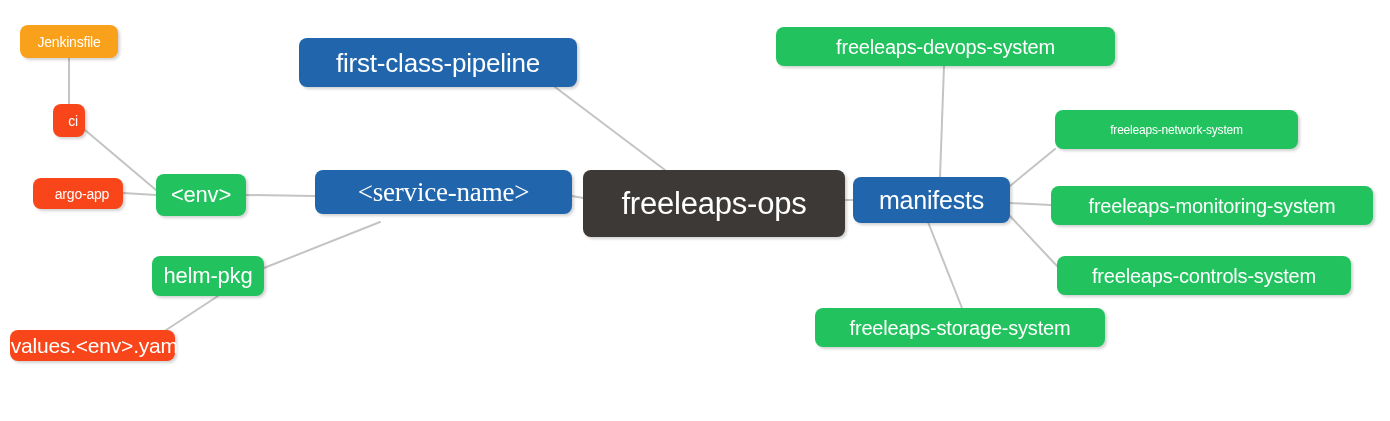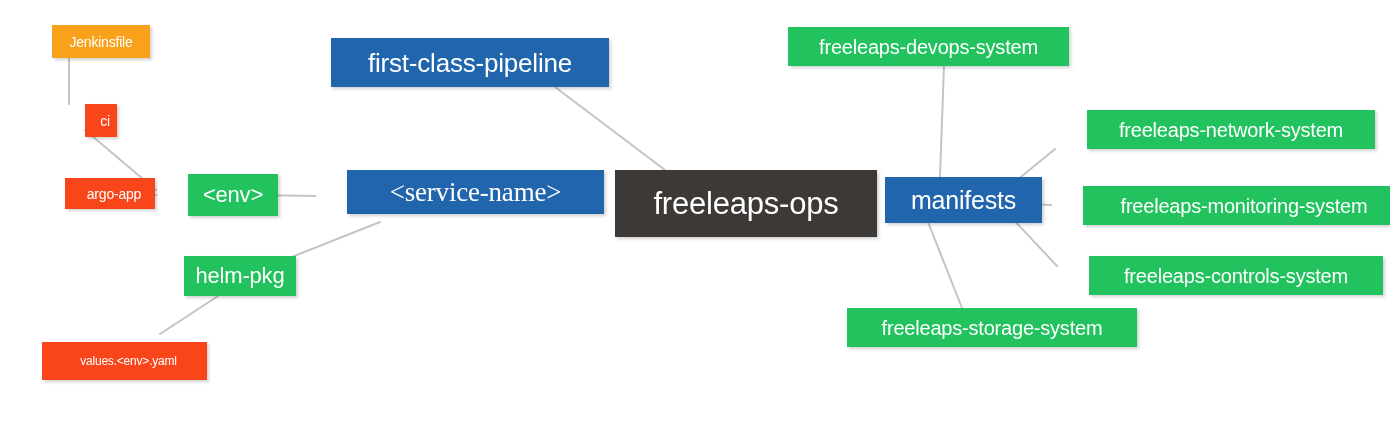--- a/index.html
+++ b/index.html
@@ -23,26 +23,25 @@
     height: 421px;
     pointer-events: none;
   }
   .node {
     position: absolute;
     box-sizing: border-box;
     display: flex;
     align-items: center;
     justify-content: center;
     color: #ffffff;
-    border-radius: 0;
+    border-radius: 8px;
     white-space: nowrap;
     line-height: 1;
     box-shadow: 2px 2px 3px rgba(0,0,0,0.18);
     letter-spacing: -0.2px;
-    margin-left: 32px;
   }
   .n-root   { background: #3c3936; }
   .n-blue   { background: #2166ac; }
   .n-green  { background: #22c35e; }
   .n-orange { background: #f9a11b; }
   .n-red    { background: #f8461a; padding-left: 8px; }
 </style>
 </head>
 <body>
 
@@ -62,24 +61,24 @@
       <line x1="1010" y1="203" x2="1051" y2="205" stroke="#c4c4c4" stroke-width="2" stroke-linecap="round"></line>
       <line x1="1010" y1="216" x2="1057" y2="266" stroke="#c4c4c4" stroke-width="2" stroke-linecap="round"></line>
       <line x1="928" y1="222" x2="962" y2="308" stroke="#c4c4c4" stroke-width="2" stroke-linecap="round"></line>
     </svg>
   <div id="node-layer">
       <div class="node n-orange" style="left: 20px; top: 25px; width: 98px; height: 33px; font-size: 14px;">Jenkinsfile</div>
       <div class="node n-red" style="left: 53px; top: 104px; width: 32px; height: 33px; font-size: 14px;">ci</div>
       <div class="node n-red" style="left: 33px; top: 178px; width: 90px; height: 31px; font-size: 14px;">argo-app</div>
       <div class="node n-green" style="left: 156px; top: 174px; width: 90px; height: 42px; font-size: 22px;">&lt;env&gt;</div>
       <div class="node n-green" style="left: 152px; top: 256px; width: 112px; height: 40px; font-size: 22px;">helm-pkg</div>
-      <div class="node n-red" style="left: 10px; top: 342px; width: 165px; height: 38px; font-size: 12px;">values.&lt;env&gt;.yaml</div>
+      <div class="node n-red" style="left: 10px; top: 330px; width: 165px; height: 31px; font-size: 21px;">values.&lt;env&gt;.yaml</div>
       <div class="node n-blue" style="left: 299px; top: 38px; width: 278px; height: 49px; font-size: 26px;">first-class-pipeline</div>
       <div class="node n-blue" style="left: 315px; top: 170px; width: 257px; height: 44px; font-size: 27px; font-family: Liberation Serif, serif;">&lt;service-name&gt;</div>
       <div class="node n-root" style="left: 583px; top: 170px; width: 262px; height: 67px; font-size: 31px;">freeleaps-ops</div>
       <div class="node n-blue" style="left: 853px; top: 177px; width: 157px; height: 46px; font-size: 25px;">manifests</div>
-      <div class="node n-green" style="left: 756px; top: 27px; width: 281px; height: 39px; font-size: 20px;">freeleaps-devops-system</div>
-      <div class="node n-green" style="left: 1055px; top: 110px; width: 288px; height: 39px; font-size: 20px;">freeleaps-network-system</div>
+      <div class="node n-green" style="left: 776px; top: 27px; width: 339px; height: 39px; font-size: 20px;">freeleaps-devops-system</div>
+      <div class="node n-green" style="left: 1055px; top: 110px; width: 243px; height: 39px; font-size: 12px;">freeleaps-network-system</div>
       <div class="node n-green" style="left: 1051px; top: 186px; width: 322px; height: 39px; font-size: 20px;">freeleaps-monitoring-system</div>
       <div class="node n-green" style="left: 1057px; top: 256px; width: 294px; height: 39px; font-size: 20px;">freeleaps-controls-system</div>
       <div class="node n-green" style="left: 815px; top: 308px; width: 290px; height: 39px; font-size: 20px;">freeleaps-storage-system</div>
     </div>
 </div>
 
 </body></html>

